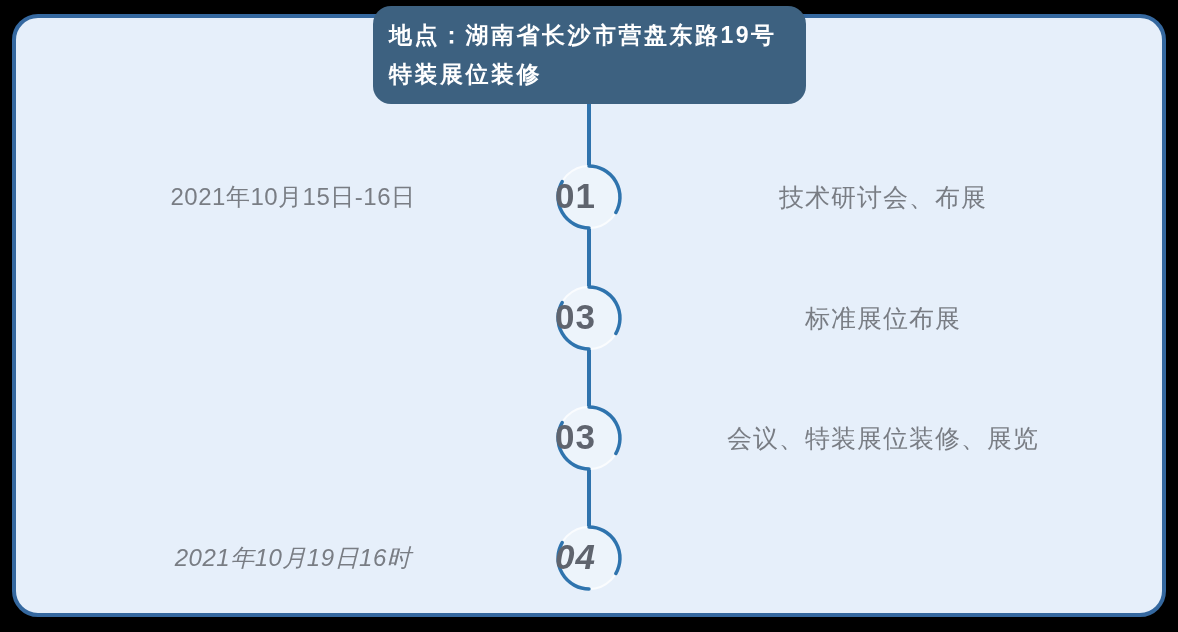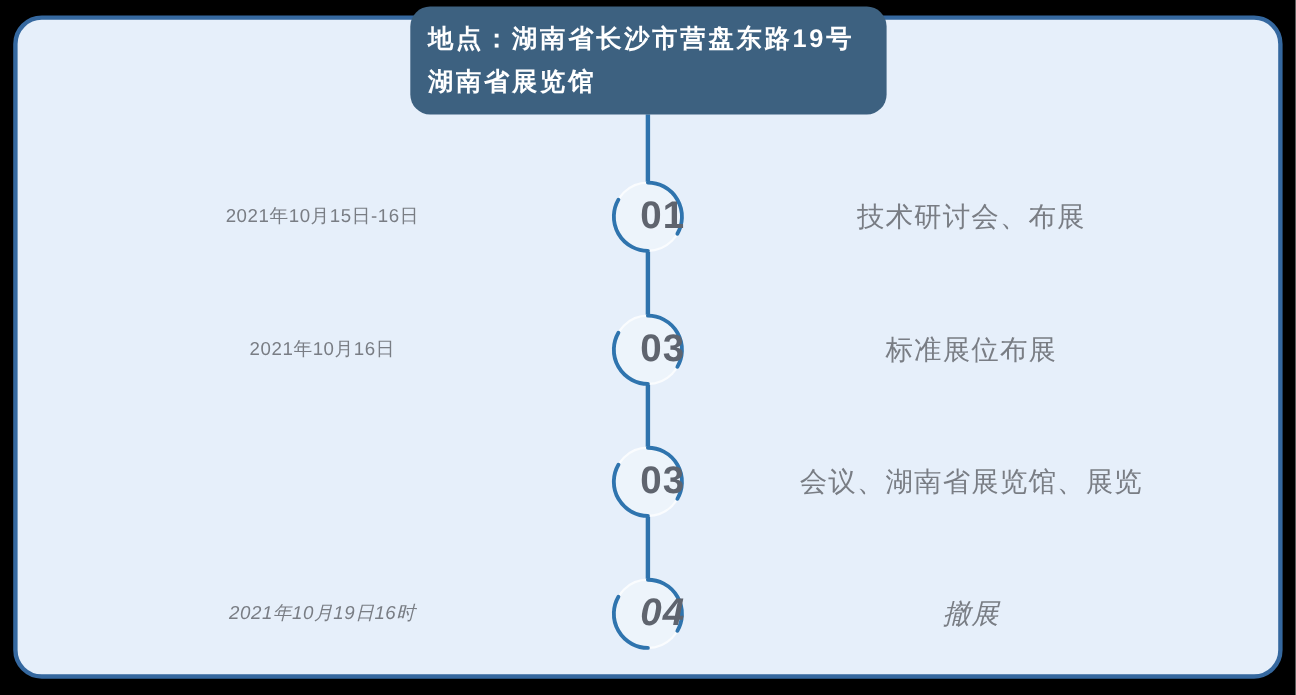--- a/index.html
+++ b/index.html
@@ -69,93 +69,91 @@
     height: 68px;
     z-index: 2;
   }
   .step-marker svg { position: absolute; left: 0; top: 0; }
   .step-number {
     position: absolute;
     left: 0; top: 0;
     width: 68px;
     height: 68px;
     line-height: 66px;
-    text-align: right;
+    text-align: left;
     font-size: 35px;
     font-weight: bold;
     color: #5f646e;
     letter-spacing: 1px;
   }
   
   .step-date, .step-event {
     position: absolute;
     height: 68px;
     line-height: 68px;
     text-align: center;
     color: #797d84;
     white-space: nowrap;
     z-index: 2;
   }
-  .step-date { left: 100px; width: 386px; font-size: 17px; letter-spacing: 0.5px; text-align: center; }
+  .step-date { left: 100px; width: 386px; font-size: 24px; letter-spacing: 0.5px; text-align: center; }
   .step-event { left: 696px; width: 374px; font-size: 25px; letter-spacing: 1px; }
   .row-1 { top: 163px; }
   .row-2 { top: 284px; }
   .row-3 { top: 404px; }
   .row-4 { top: 524px; font-style: italic; }
 </style>
 </head>
 <body>
 
 <div class="canvas">
 
   <div class="board"></div>
 
   <div class="header-box">
     <div class="header-line">地点：湖南省长沙市营盘东路19号</div>
-    <div class="header-line">湖南省展览馆</div>
+    <div class="header-line">特装展位装修</div>
   </div>
 
   <div class="timeline-line"></div>
 
   <div class="step-date row-1">2021年10月15日-16日</div>
   <div class="step-marker row-1">
     <svg width="68" height="68" viewBox="0 0 68 68">
       <circle cx="34" cy="34" r="31" fill="#edf4fb" stroke="#fafcfe" stroke-width="2"></circle>
       <path d="M 34 3 A 31 31 0 0 1 60.8 49.5" fill="none" stroke="#2f74ae" stroke-width="3.5" stroke-linecap="round"></path>
       <path d="M 34 65 A 31 31 0 0 1 7.2 18.5" fill="none" stroke="#2f74ae" stroke-width="3.5" stroke-linecap="round"></path>
     </svg>
     <div class="step-number">01</div>
   </div>
   <div class="step-event row-1">技术研讨会、布展</div>
 
-  <div class="step-date row-2">2021年10月16日</div>
   <div class="step-marker row-2">
     <svg width="68" height="68" viewBox="0 0 68 68">
       <circle cx="34" cy="34" r="31" fill="#edf4fb" stroke="#fafcfe" stroke-width="2"></circle>
       <path d="M 34 3 A 31 31 0 0 1 60.8 49.5" fill="none" stroke="#2f74ae" stroke-width="3.5" stroke-linecap="round"></path>
       <path d="M 34 65 A 31 31 0 0 1 7.2 18.5" fill="none" stroke="#2f74ae" stroke-width="3.5" stroke-linecap="round"></path>
     </svg>
     <div class="step-number">03</div>
   </div>
   <div class="step-event row-2">标准展位布展</div>
 
   <div class="step-marker row-3">
     <svg width="68" height="68" viewBox="0 0 68 68">
       <circle cx="34" cy="34" r="31" fill="#edf4fb" stroke="#fafcfe" stroke-width="2"></circle>
       <path d="M 34 3 A 31 31 0 0 1 60.8 49.5" fill="none" stroke="#2f74ae" stroke-width="3.5" stroke-linecap="round"></path>
       <path d="M 34 65 A 31 31 0 0 1 7.2 18.5" fill="none" stroke="#2f74ae" stroke-width="3.5" stroke-linecap="round"></path>
     </svg>
     <div class="step-number">03</div>
   </div>
-  <div class="step-event row-3">会议、湖南省展览馆、展览</div>
+  <div class="step-event row-3">会议、特装展位装修、展览</div>
 
   <div class="step-date row-4">2021年10月19日16时</div>
   <div class="step-marker row-4">
     <svg width="68" height="68" viewBox="0 0 68 68">
       <circle cx="34" cy="34" r="31" fill="#edf4fb" stroke="#fafcfe" stroke-width="2"></circle>
       <path d="M 34 3 A 31 31 0 0 1 60.8 49.5" fill="none" stroke="#2f74ae" stroke-width="3.5" stroke-linecap="round"></path>
       <path d="M 34 65 A 31 31 0 0 1 7.2 18.5" fill="none" stroke="#2f74ae" stroke-width="3.5" stroke-linecap="round"></path>
     </svg>
     <div class="step-number">04</div>
   </div>
-  <div class="step-event row-4">撤展</div>
 
 </div>
 
 </body></html>

